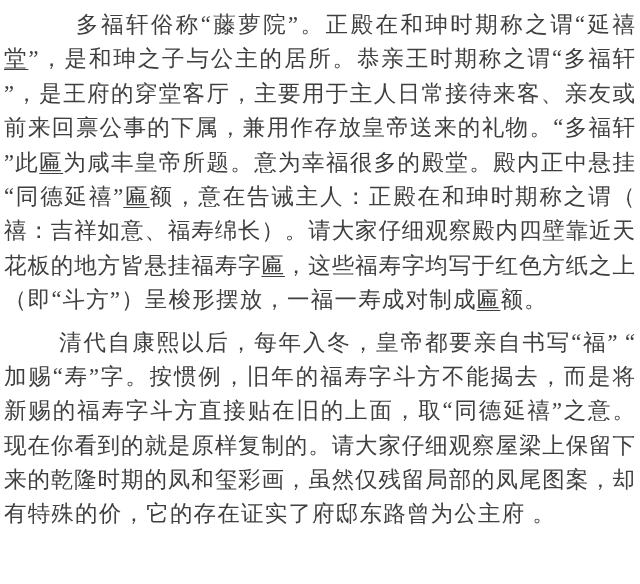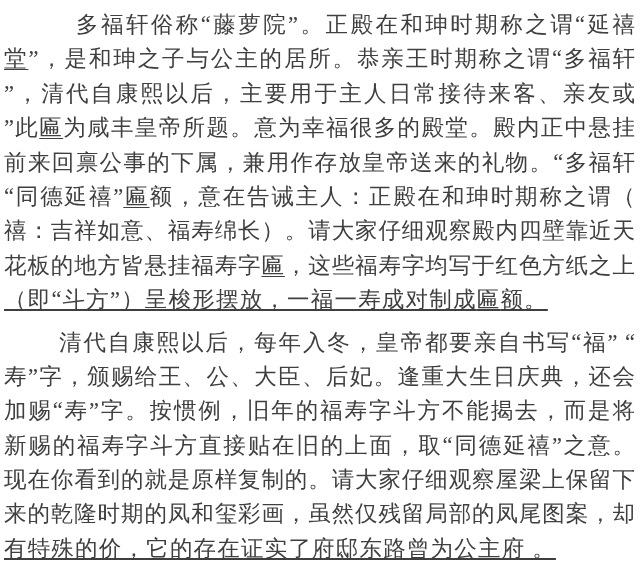--- a/index.html
+++ b/index.html
@@ -31,51 +31,49 @@
   .line {
     height: 34.4px;
     line-height: 34.4px;
     text-align: justify;
     text-align-last: justify;
     overflow: hidden;
   }
   .line.last {
     text-align-last: left;
     letter-spacing: 1.2px;
-    text-decoration: underline;
   }
   
   .paragraph-1 .line:first-child { padding-left: 72px; }
   .paragraph-2 .line:first-child { padding-left: 55px; }
   .seg { white-space: pre-wrap; }
   .seg.u {
     text-decoration: underline;
     text-decoration-thickness: 1px;
     text-underline-offset: 3px;
   }
 </style>
 </head>
 <body>
 
 <div class="page">
   <div>
       <div class="paragraph paragraph-1">
         <div class="line"><span class="seg">多福轩俗称“藤萝院”。正殿在和珅时期称之谓“延禧</span></div>
         <div class="line"><span class="seg u">堂</span><span class="seg">”，是和珅之子与公主的居所。恭亲王时期称之谓“多福轩</span></div>
-        <div class="line"><span class="seg">”，清代自康熙以后，主要用于主人日常接待来客、亲友或</span></div>
+        <div class="line"><span class="seg">”，是王府的穿堂客厅，主要用于主人日常接待来客、亲友或</span></div>
+        <div class="line"><span class="seg">前来回禀公事的下属，兼用作存放皇帝送来的礼物。“多福轩</span></div>
         <div class="line"><span class="seg">”此</span><span class="seg u">匾</span><span class="seg">为咸丰皇帝所题。意为幸福很多的殿堂。殿内正中悬挂</span></div>
-        <div class="line"><span class="seg">前来回禀公事的下属，兼用作存放皇帝送来的礼物。“多福轩</span></div>
         <div class="line"><span class="seg">“同德延禧”</span><span class="seg u">匾</span><span class="seg">额，意在告诫主人：正殿在和珅时期称之谓（</span></div>
         <div class="line"><span class="seg">禧：吉祥如意、福寿绵长）。请大家仔细观察殿内四壁靠近天</span></div>
         <div class="line"><span class="seg">花板的地方皆悬挂福寿字</span><span class="seg u">匾</span><span class="seg">，这些福寿字均写于红色方纸之上</span></div>
         <div class="line last"><span class="seg">（即“斗方”）呈梭形摆放，一福一寿成对制成</span><span class="seg u">匾</span><span class="seg">额。</span></div>
       </div>
       <div class="paragraph paragraph-2">
         <div class="line"><span class="seg">清代自康熙以后，每年入冬，皇帝都要亲自书写“福” “</span></div>
-        <div class="line"><span class="seg">寿”字，颁赐给王、公、大臣、后妃。逢重大生日庆典，还会</span></div>
         <div class="line"><span class="seg">加赐“寿”字。按惯例，旧年的福寿字斗方不能揭去，而是将</span></div>
         <div class="line"><span class="seg">新赐的福寿字斗方直接贴在旧的上面，取“同德延禧”之意。</span></div>
         <div class="line"><span class="seg">现在你看到的就是原样复制的。请大家仔细观察屋梁上保留下</span></div>
         <div class="line"><span class="seg">来的乾隆时期的凤和玺彩画，虽然仅残留局部的凤尾图案，却</span></div>
         <div class="line last"><span class="seg">有特殊的价，它的存在证实了府邸东路曾为公主府 。</span></div>
       </div>
     </div>
 </div>
 
 </body></html>

